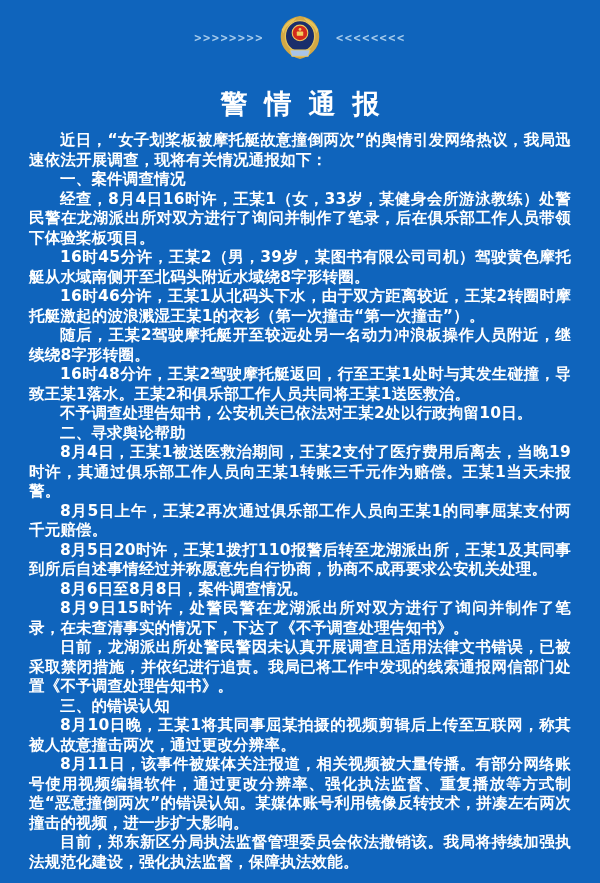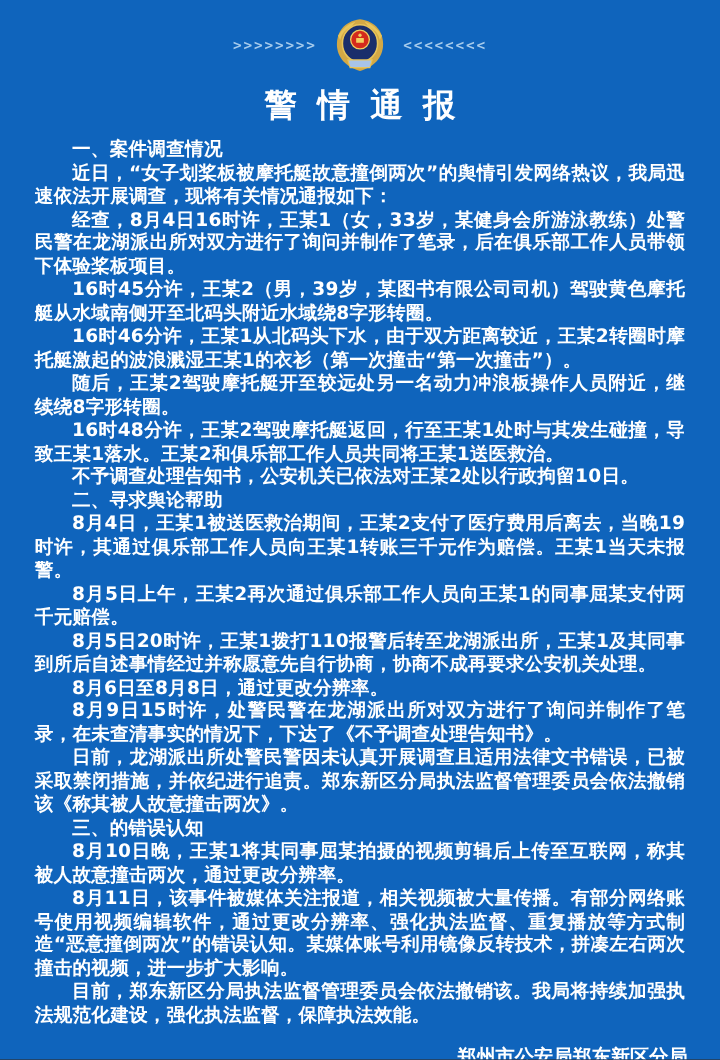--- a/index.html
+++ b/index.html
@@ -19,21 +19,21 @@
     gap:14px;height:48px;
   }
   .chev{
     color:#a6cbec;
     font-family:"DejaVu Sans Mono",monospace;
     font-size:12px;font-weight:bold;letter-spacing:1.5px;
     user-select:none;
   }
   .badge{display:inline-flex;align-items:center;}
   .title{
-    margin:8px 0 0;
+    margin:24px 0 0;
     text-align:center;
     font-size:27px;
     font-weight:bold;
     letter-spacing:17px;
     text-indent:17px;
     color:#ffffff;
   }
   main{
     padding:9px 29px 0 29px;
     font-size:15.5px;
@@ -74,35 +74,35 @@
           <circle cx="24" cy="15.6" r="1.5" fill="#f3cf5e"></circle>
           <path d="M13 38 L35 38 L33 45 L15 45 Z" fill="#a8c4e8" stroke="#e8c45a" stroke-width="1"></path>
         </svg>
       </span>
       <span class="chev">&lt;&lt;&lt;&lt;&lt;&lt;&lt;&lt;</span>
     </div>
     <h1 class="title">警情通报</h1>
   </header>
 
   <main>
+      <p class="para">近日，“女子划桨板被摩托艇故意撞倒两次”的舆情引发网络热议，我局迅速依法开展调查，现将有关情况通报如下：</p>
       <p class="para heading">一、案件调查情况</p>
-      <p class="para">近日，“女子划桨板被摩托艇故意撞倒两次”的舆情引发网络热议，我局迅速依法开展调查，现将有关情况通报如下：</p>
       <p class="para">经查，8月4日16时许，王某1（女，33岁，某健身会所游泳教练）处警民警在龙湖派出所对双方进行了询问并制作了笔录，后在俱乐部工作人员带领下体验桨板项目。</p>
       <p class="para">16时45分许，王某2（男，39岁，某图书有限公司司机）驾驶黄色摩托艇从水域南侧开至北码头附近水域绕8字形转圈。</p>
       <p class="para">16时46分许，王某1从北码头下水，由于双方距离较近，王某2转圈时摩托艇激起的波浪溅湿王某1的衣衫（第一次撞击“第一次撞击”）。</p>
       <p class="para">随后，王某2驾驶摩托艇开至较远处另一名动力冲浪板操作人员附近，继续绕8字形转圈。</p>
       <p class="para">16时48分许，王某2驾驶摩托艇返回，行至王某1处时与其发生碰撞，导致王某1落水。王某2和俱乐部工作人员共同将王某1送医救治。</p>
       <p class="para">不予调查处理告知书，公安机关已依法对王某2处以行政拘留10日。</p>
       <p class="para heading">二、寻求舆论帮助</p>
       <p class="para">8月4日，王某1被送医救治期间，王某2支付了医疗费用后离去，当晚19时许，其通过俱乐部工作人员向王某1转账三千元作为赔偿。王某1当天未报警。</p>
       <p class="para">8月5日上午，王某2再次通过俱乐部工作人员向王某1的同事屈某支付两千元赔偿。</p>
       <p class="para">8月5日20时许，王某1拨打110报警后转至龙湖派出所，王某1及其同事到所后自述事情经过并称愿意先自行协商，协商不成再要求公安机关处理。</p>
-      <p class="para">8月6日至8月8日，通过更改分辨率。</p>
+      <p class="para">8月6日至8月8日，案件调查情况。</p>
       <p class="para">8月9日15时许，处警民警在龙湖派出所对双方进行了询问并制作了笔录，在未查清事实的情况下，下达了《不予调查处理告知书》。</p>
-      <p class="para">日前，龙湖派出所处警民警因未认真开展调查且适用法律文书错误，已被采取禁闭措施，并依纪进行追责。郑东新区分局执法监督管理委员会依法撤销该《称其被人故意撞击两次》。</p>
+      <p class="para">日前，龙湖派出所处警民警因未认真开展调查且适用法律文书错误，已被采取禁闭措施，并依纪进行追责。我局已将工作中发现的线索通报网信部门处置《不予调查处理告知书》。</p>
       <p class="para heading">三、的错误认知</p>
       <p class="para">8月10日晚，王某1将其同事屈某拍摄的视频剪辑后上传至互联网，称其被人故意撞击两次，通过更改分辨率。</p>
       <p class="para">8月11日，该事件被媒体关注报道，相关视频被大量传播。有部分网络账号使用视频编辑软件，通过更改分辨率、强化执法监督、重复播放等方式制造“恶意撞倒两次”的错误认知。某媒体账号利用镜像反转技术，拼凑左右两次撞击的视频，进一步扩大影响。</p>
       <p class="para">目前，郑东新区分局执法监督管理委员会依法撤销该。我局将持续加强执法规范化建设，强化执法监督，保障执法效能。</p>
     </main>
 
   <footer>
     <div class="sig-inner">
       <div class="authority">郑州市公安局郑东新区分局</div>
 

